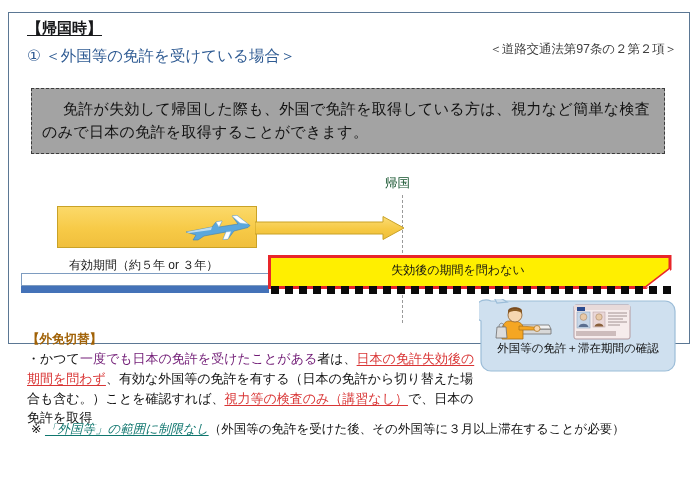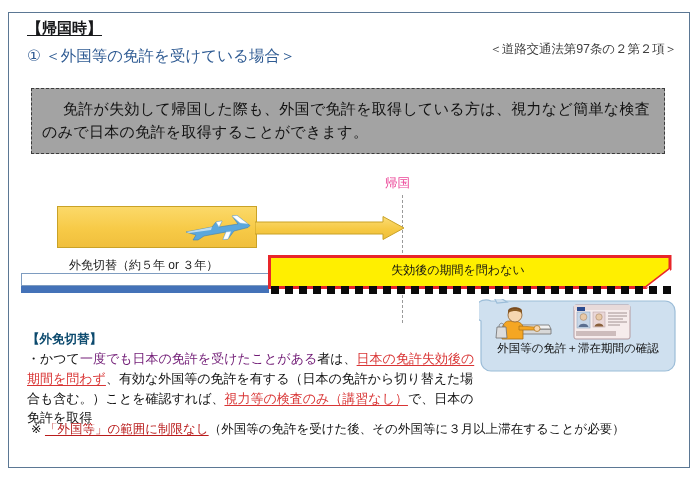--- a/index.html
+++ b/index.html
@@ -15,21 +15,21 @@
     overflow: hidden;
     position: relative;
   }
 
   
   .slide-frame {
     position: absolute;
     left: 8px;
     top: 12px;
     width: 682px;
-    height: 456px;
+    height: 332px;
     border: 1.5px solid #5b7794;
     box-sizing: border-box;
     background: #ffffff;
   }
 
   
   .header-row {
     position: absolute;
     left: 0; top: 6px;
     width: 100%;
@@ -101,21 +101,21 @@
     top: 22px;
     width: 0;
     height: 128px;
     border-left: 1.3px dashed #9a9a9a;
   }
   .return-label {
     position: absolute;
     left: 376px;
     top: 2px;
     font-size: 12.5px;
-    color: #ec4899;
+    color: #14532d;
     white-space: nowrap;
   }
 
   
   .abroad-box {
     position: absolute;
     left: 48px;
     top: 33px;
     width: 200px;
     height: 42px;
@@ -263,21 +263,21 @@
 
   
   .body-block {
     position: absolute;
     left: 18px;
     top: 318px;
     width: 450px;
   }
   .block-title {
     font-size: 12.5px;
-    color: #0c4a6e;
+    color: #a16207;
     font-weight: bold;
     margin: 0 0 1px 0;
     white-space: nowrap;
   }
   .bullet-para {
     font-size: 13px;
     line-height: 1.52;
     color: #111111;
     margin: 0;
     text-indent: 0;
@@ -295,23 +295,24 @@
   .note-line {
     position: absolute;
     left: 22px;
     top: 408px;
     width: 640px;
     font-size: 12.5px;
     color: #111111;
     white-space: nowrap;
   }
   .note-line .red-ul {
-    color: #b91c1c;
+    color: #0f766e;
     text-decoration: underline;
     text-underline-offset: 1.5px;
+    font-style: italic;
   }
 </style>
 </head>
 <body>
 
 <div class="slide-frame">
 
   <div class="header-row">
     <div class="header-title">【帰国時】</div>
     <div class="header-ref">＜道路交通法第97条の２第２項＞</div>
@@ -343,21 +344,21 @@
       <defs>
         <linearGradient id="goldgrad" x1="0" y1="0" x2="0" y2="1">
           <stop offset="0%" stop-color="#fbdc76"></stop>
           <stop offset="55%" stop-color="#f6c943"></stop>
           <stop offset="100%" stop-color="#eebd39"></stop>
         </linearGradient>
       </defs>
       <path d="M0 6 L128 6 L128 0.5 L149 12 L128 23.5 L128 18 L0 18 Z" fill="url(#goldgrad)" stroke="#c9a227" stroke-width="1"></path>
     </svg>
 
-    <div class="validity-label">外免切替（約５年 or ３年）</div>
+    <div class="validity-label">有効期間（約５年 or ３年）</div>
     <div class="white-bar"></div>
     <div class="blue-bar"></div>
 
     <div class="yellow-banner">
       <svg width="404" height="34" viewBox="0 0 404 34">
         <path d="M1.5 1.5 L402 1.5 L402 14 L378 32.5 L1.5 32.5 Z" fill="#ffef00" stroke="#e8262a" stroke-width="3" stroke-linejoin="miter"></path>
         <path d="M402 14 L378 32.5 L402 32.5 Z" fill="#ffffff" stroke="none"></path>
       </svg>
     </div>
     <div class="banner-text">失効後の期間を問わない</div>

